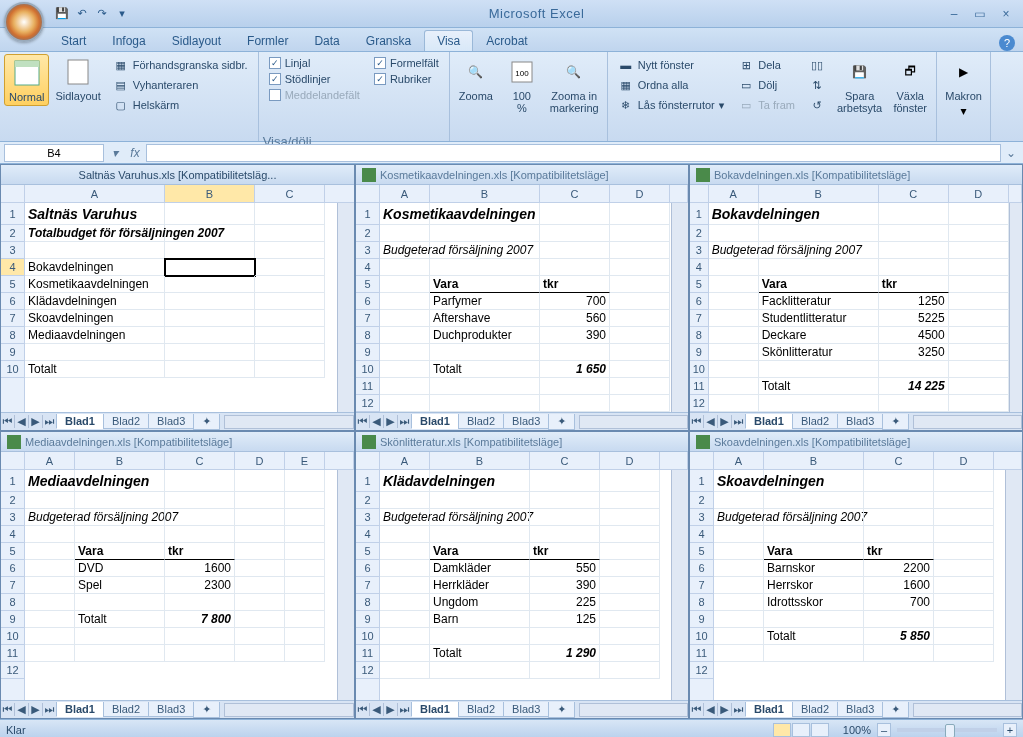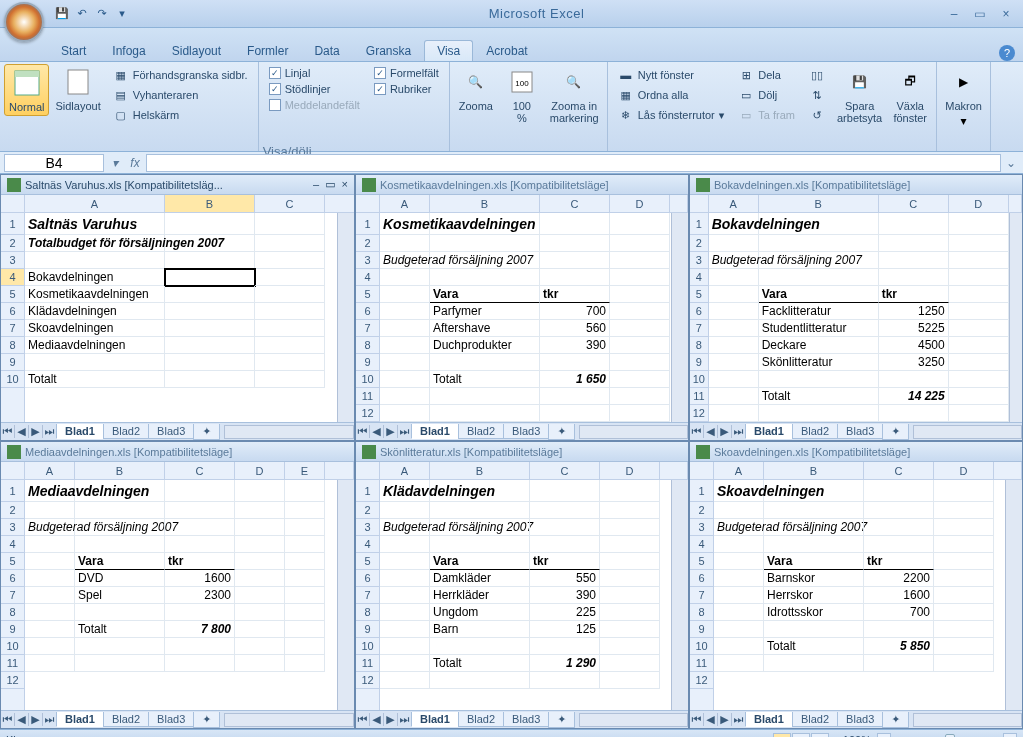--- a/index.html
+++ b/index.html
@@ -8,52 +8,52 @@
 
 .titlebar { height: 28px; background: linear-gradient(#cfe0f5, #b8d0ec); display: flex; align-items: center; border-bottom: 1px solid #8db2d8; }
 .office-btn { width: 40px; height: 40px; border-radius: 50%; background: radial-gradient(#fff, #e8b060 40%, #d07030 60%, #3070b0); margin: 2px 4px -14px 4px; border: 2px solid #9ab; box-shadow: 0 1px 3px rgba(0,0,0,.3); position: relative; z-index: 10; }
 .qat { display: flex; gap: 4px; margin-left: 6px; align-items: center; }
 .qat-icon { width: 16px; height: 16px; display: flex; align-items: center; justify-content: center; font-size: 11px; color: #2a5a8a; }
 .app-title { flex: 1; text-align: center; color: #3a6a9a; font-size: 13px; letter-spacing: .5px; }
 .win-controls { display: flex; gap: 4px; margin-right: 6px; }
 .win-btn { width: 22px; height: 16px; display: flex; align-items: center; justify-content: center; color: #3a6a9a; font-size: 12px; }
 
 
-.menutabs { height: 34px; background: linear-gradient(#d0e2f5, #c0d5ee); display: flex; align-items: flex-end; padding-left: 48px; border-bottom: 1px solid #8db2d8; }
+.menutabs { height: 24px; background: linear-gradient(#d0e2f5, #c0d5ee); display: flex; align-items: flex-end; padding-left: 48px; border-bottom: 1px solid #8db2d8; }
 .menutab { padding: 3px 12px; color: #2a5a8a; font-size: 12px; border: 1px solid transparent; border-bottom: none; }
 .menutab.active { background: linear-gradient(#e8f0fb, #d8e8f8); border-color: #9ab8d8; border-radius: 3px 3px 0 0; }
 .help-btn { margin-left: auto; margin-right: 8px; width: 16px; height: 16px; border-radius: 50%; background: #4a8ad0; color: #fff; font-size: 11px; display: flex; align-items: center; justify-content: center; }
 
 
 .ribbon { height: 90px; background: linear-gradient(#e0ecf9, #c8daf0); display: flex; border-bottom: 1px solid #8db2d8; }
 .rgroup { border-right: 1px solid #a8c0dd; display: flex; flex-direction: column; padding: 2px 4px 0; }
 .rgroup-body { flex: 1; display: flex; align-items: flex-start; gap: 2px; }
 .rgroup-title { text-align: left; font-size: 13px; color: #5a7a9a; padding: 2px 0; margin-top: 28px; }
 .rbtn-big { display: flex; flex-direction: column; align-items: center; padding: 2px 4px; gap: 2px; min-width: 44px; }
 .rbtn-big.active { background: linear-gradient(#ffe8a8, #ffd060); border: 1px solid #d0a030; border-radius: 3px; }
 .rbtn-icon { width: 32px; height: 32px; display: flex; align-items: center; justify-content: center; }
 .rbtn-label { font-size: 11px; color: #2a4a6a; text-align: center; line-height: 1.1; }
 .rcol { display: flex; flex-direction: column; gap: 2px; padding: 2px 4px; }
 .ritem { display: flex; align-items: center; gap: 4px; font-size: 11px; color: #2a4a6a; padding: 1px 2px; white-space: nowrap; }
 .ritem-icon { width: 16px; height: 16px; display: inline-flex; align-items: center; justify-content: center; }
 .chk { width: 12px; height: 12px; border: 1px solid #7a9ac0; background: #fff; display: inline-flex; align-items: center; justify-content: center; font-size: 9px; color: #2a5a8a; }
 
 
 .fbar { height: 22px; background: #e0ecf9; display: flex; align-items: center; border-bottom: 1px solid #8db2d8; padding: 0 4px; gap: 2px; }
-.namebox { width: 100px; height: 18px; border: 1px solid #a8c0dd; background: #fff; padding: 0 8px; font-size: 14px; display: flex; align-items: center; justify-content: center; }
+.namebox { width: 100px; height: 18px; border: 1px solid #a8c0dd; background: #fff; padding: 0 8px; font-size: 11px; display: flex; align-items: center; justify-content: center; }
 .fbar-btn { width: 18px; height: 18px; display: flex; align-items: center; justify-content: center; color: #5a7a9a; font-style: italic; }
 .formula-input { flex: 1; height: 18px; border: 1px solid #a8c0dd; background: #fff; }
 .fbar-expand { width: 16px; color: #5a7a9a; text-align: center; }
 
 
 .workspace { height: 555px; background: #9ab8d8; display: grid; grid-template-columns: 355px 334px 334px; grid-template-rows: 267px 288px; gap: 0; }
 
 .wb { border: 1px solid #6a8ab0; background: #fff; display: flex; flex-direction: column; overflow: hidden; position: relative; }
 .wb-title { height: 20px; background: linear-gradient(#e0ecf9, #c8daf0); border-bottom: 1px solid #a8c0dd; display: flex; align-items: center; padding: 0 6px; font-size: 11px; color: #5a7a9a; gap: 4px; }
-.wb-title.active { color: #2a4a6a; }
+.wb-title.active { color: #2a4a6a; flex-direction: column; }
 .wb-title-icon { width: 14px; height: 14px; background: #4a8a4a; display: inline-block; }
 .wb-title .wctrl { margin-left: auto; display: flex; gap: 6px; }
 .rowhdrs { width: 24px; background: #e8f0fb; border-right: 1px solid #c0d0e8; }
 .colhdrs { height: 18px; background: #e8f0fb; border-bottom: 1px solid #c0d0e8; display: flex; }
 .corner { width: 24px; height: 18px; background: #e8f0fb; border-right: 1px solid #c0d0e8; border-bottom: 1px solid #c0d0e8; }
 .ch { border-right: 1px solid #c0d0e8; text-align: center; font-size: 11px; color: #3a5a7a; line-height: 18px; }
 .ch.sel { background: #ffe8a8; }
 .rh { height: 17px; border-bottom: 1px solid #c0d0e8; text-align: center; font-size: 11px; color: #3a5a7a; line-height: 17px; }
 .rh.sel { background: #ffe8a8; }
 .cells { flex: 1; position: relative; }

